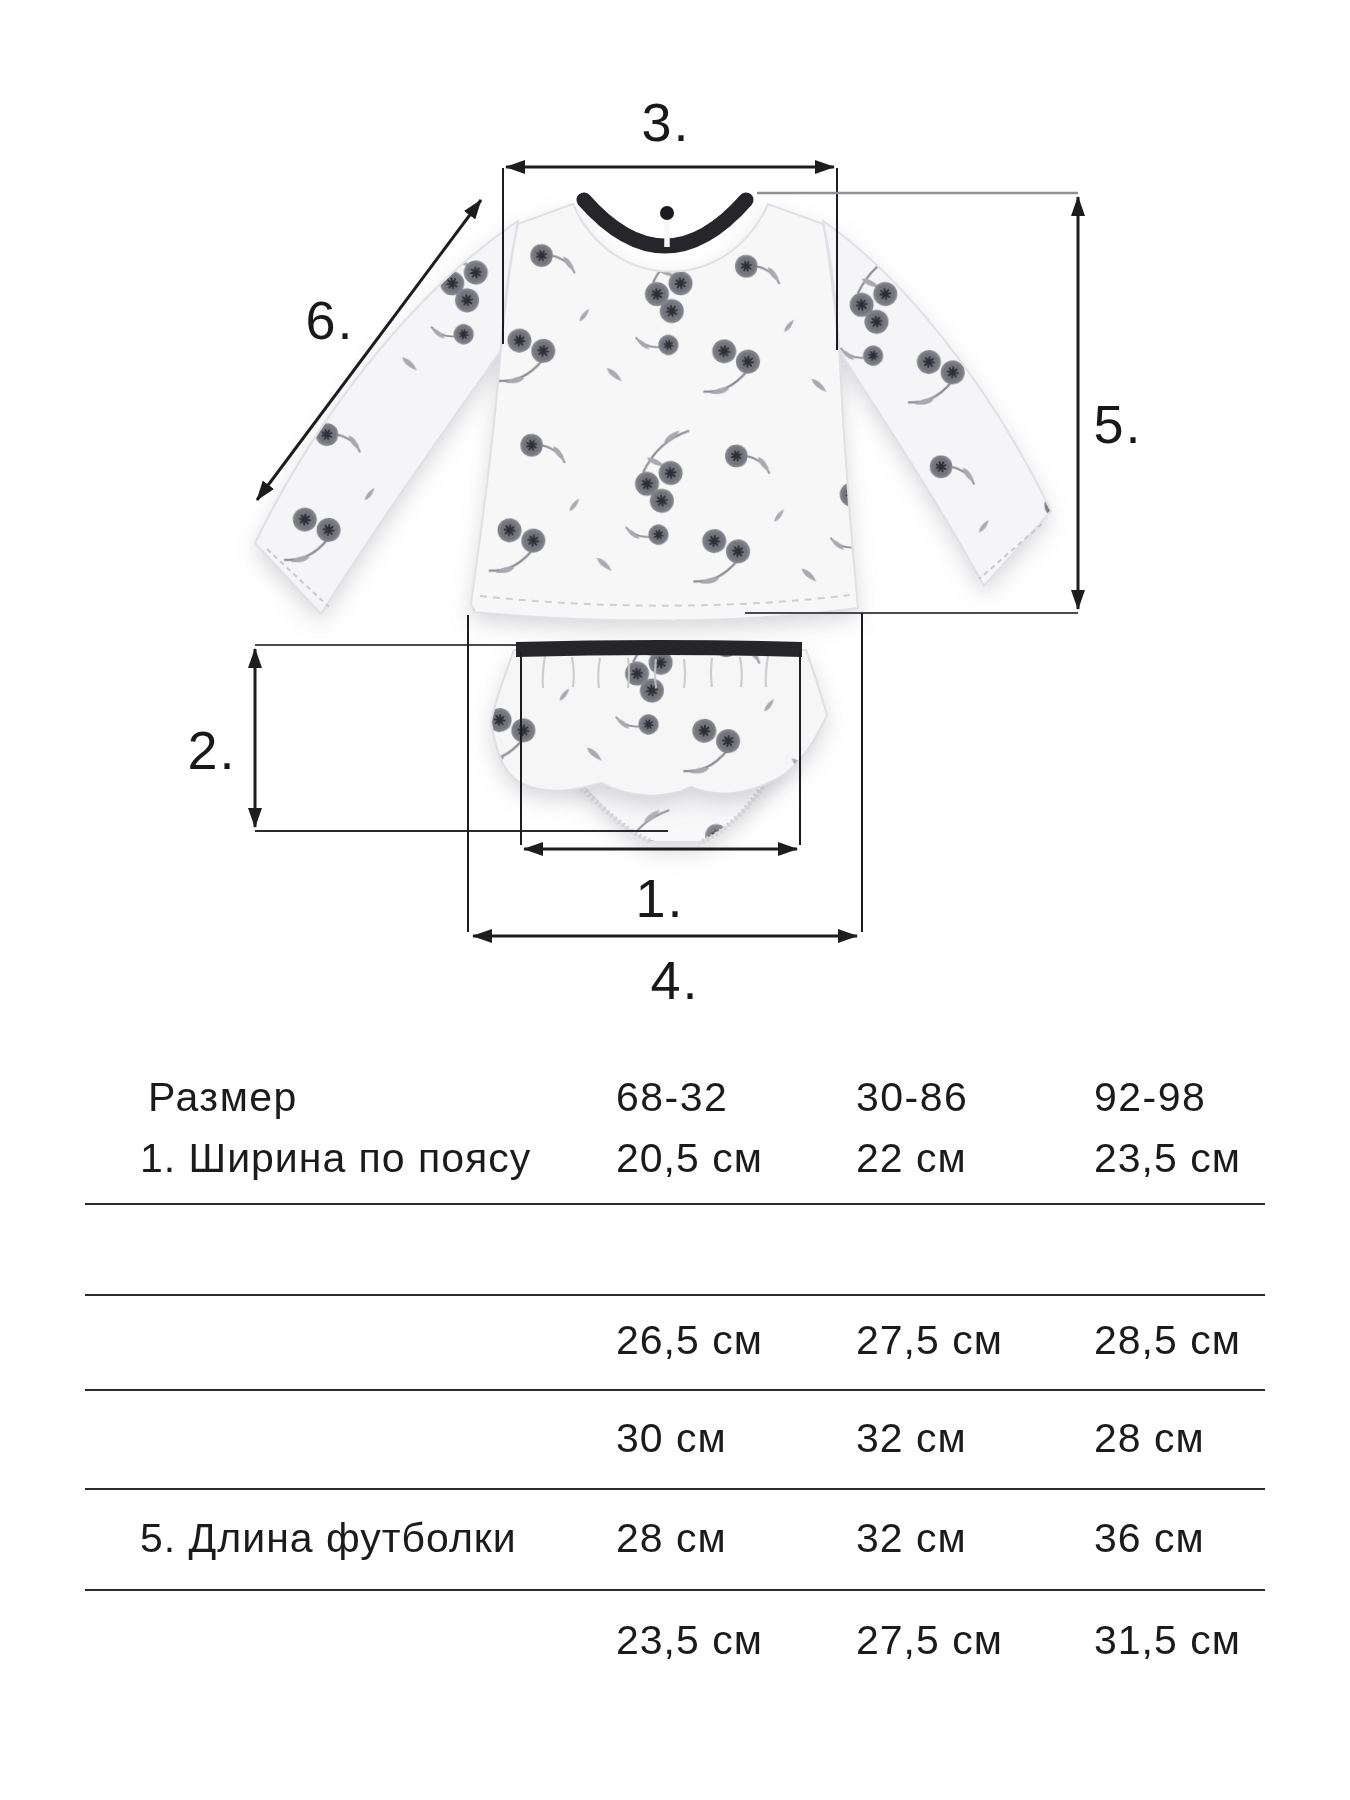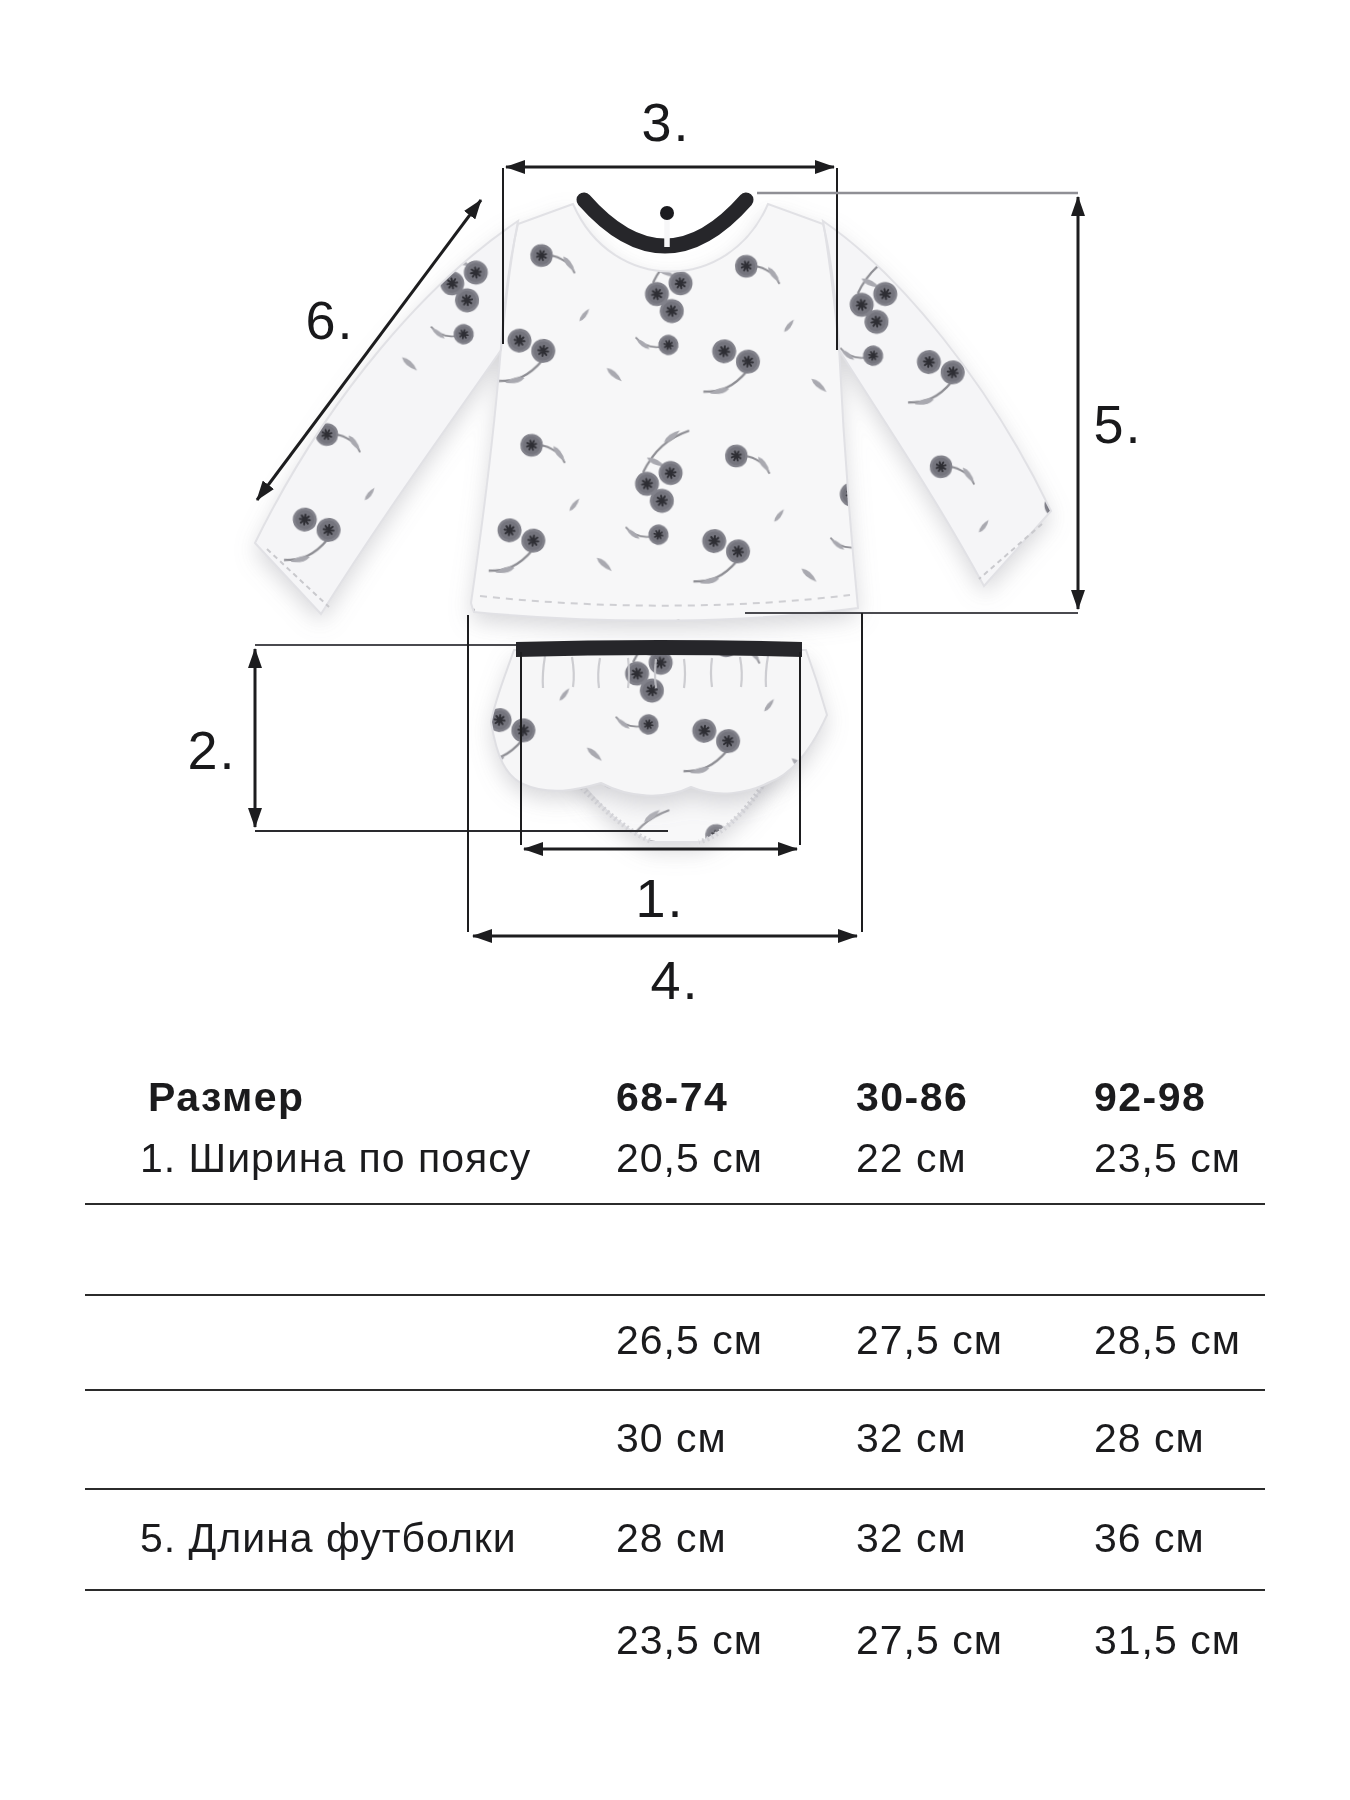--- a/index.html
+++ b/index.html
@@ -13,21 +13,21 @@
     font-size:54px;font-weight:400;color:#19191b;letter-spacing:2px;white-space:nowrap;
   }
   .size-table{position:absolute;left:0;top:0;width:1350px;height:1800px;font-size:41px;}
   .t-row{position:absolute;left:0;width:1350px;height:60px;line-height:60px;white-space:nowrap;}
   .t-row span{position:absolute;top:0;letter-spacing:1px;}
   .c0{left:140px;}
   .h0{left:148px;}
   .c1{left:616px;}
   .c2{left:856px;}
   .c3{left:1094px;}
-  .t-head span{font-weight:bold;letter-spacing:1.5px;}
+  .t-head span{font-weight:normal;letter-spacing:1.5px;}
   .t-div{position:absolute;left:85px;width:1180px;height:2px;background:#2b2b2b;}
 </style>
 </head>
 <body>
 
 <div class="canvas">
 
   <svg class="diagram-svg" width="1350" height="1010" viewBox="0 0 1350 1010">
     <defs>
       <marker id="ah" viewBox="0 0 20 14" markerWidth="20" markerHeight="14" refX="19" refY="7" orient="auto-start-reverse" markerUnits="userSpaceOnUse">
@@ -186,21 +186,21 @@
   <div class="dim-label" style="left:666px;top:122px;">3.</div>
   <div class="dim-label" style="left:330px;top:320px;">6.</div>
   <div class="dim-label" style="left:1118px;top:424px;">5.</div>
   <div class="dim-label" style="left:212px;top:750px;">2.</div>
   <div class="dim-label" style="left:660px;top:898px;">1.</div>
   <div class="dim-label" style="left:675px;top:980px;">4.</div>
 
   <div class="size-table">
     <div class="t-row t-head" style="top:1067px;">
       <span class="h0">Размер</span>
-      <span class="c1">68-74</span>
+      <span class="c1">68-32</span>
       <span class="c2">30-86</span>
       <span class="c3">92-98</span>
     </div>
 
     <div class="t-row" style="top:1128px;">
       <span class="c0">1. Ширина по поясу</span>
       <span class="c1">20,5 см</span>
       <span class="c2">22 см</span>
       <span class="c3">23,5 см</span>
     </div>

